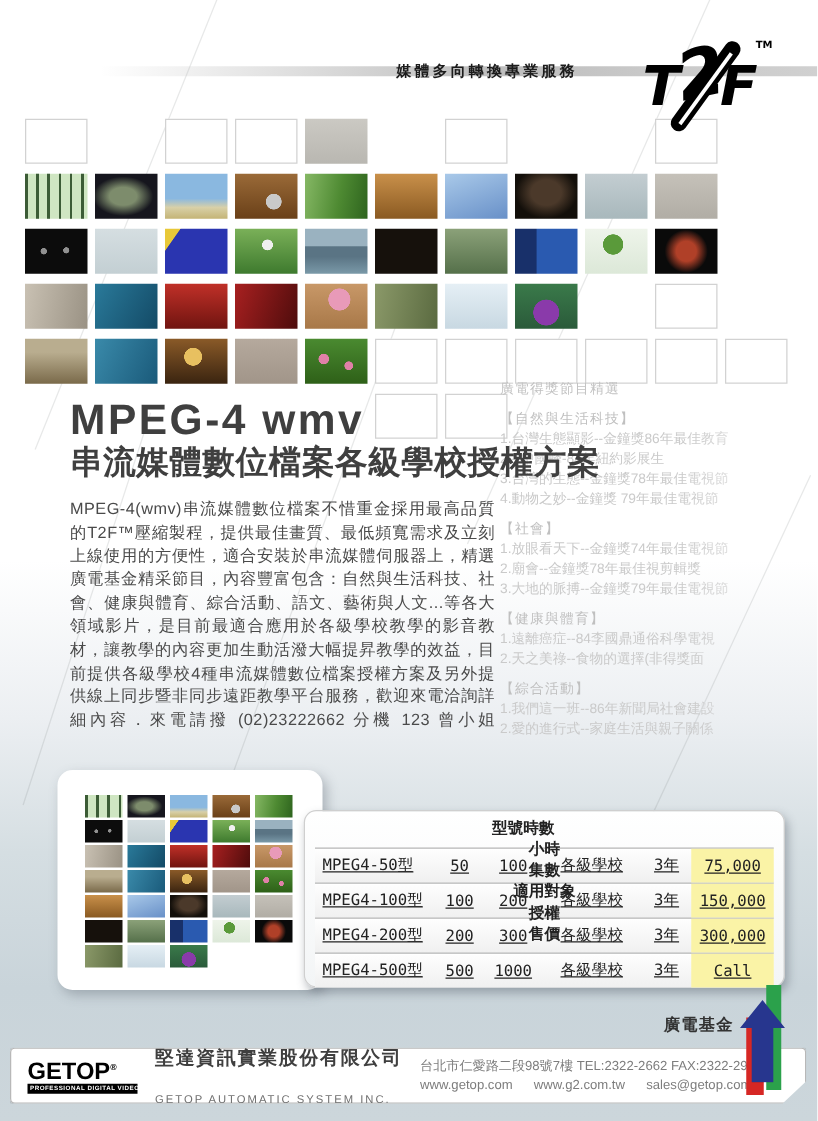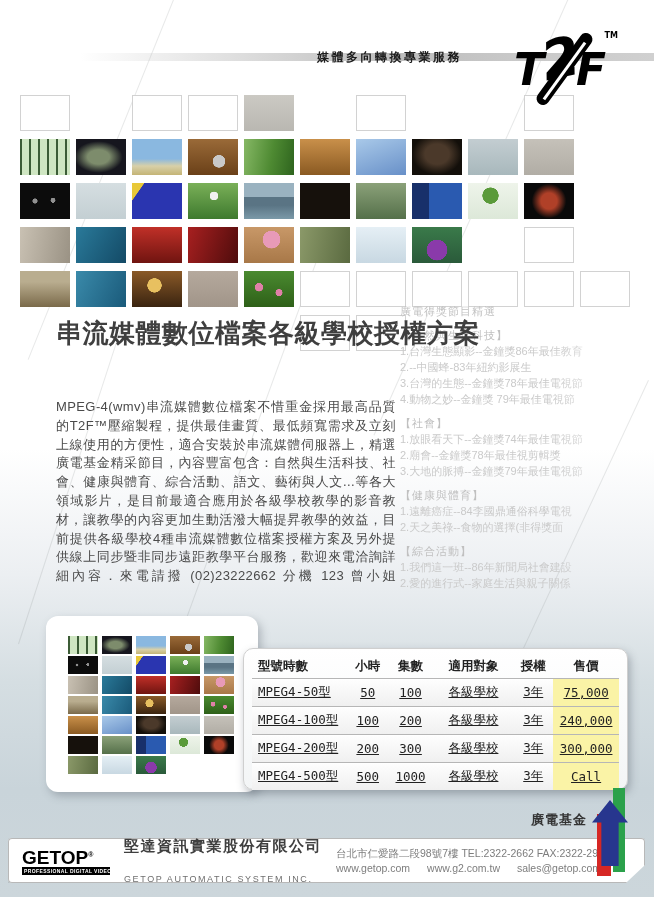--- a/index.html
+++ b/index.html
@@ -78,21 +78,21 @@
   .title{position:absolute;left:56px;top:318px;z-index:5;color:#3f3f3f;}
   .title-l1{font-size:34px;font-weight:bold;letter-spacing:2px;line-height:36px;}
   .title-l2{font-size:26px;font-weight:bold;letter-spacing:.5px;line-height:31px;}
   .intro{position:absolute;left:56px;top:398px;width:340px;z-index:4;font-size:13px;line-height:18.8px;
     color:#4a4a4a;text-align:justify;text-align-last:justify;letter-spacing:.4px;}
   
   .price-panel{position:absolute;left:243px;top:648px;width:385px;height:142px;box-sizing:border-box;z-index:3;
     background:linear-gradient(#ffffff,#f3f5f6);border:1px solid #cfcfcf;border-radius:10px;
     box-shadow:2px 4px 8px rgba(90,100,110,.45);padding:5px 8px 0 8px;
     font-family:"DejaVu Sans Mono","Liberation Mono",monospace;font-size:12.5px;color:#222;}
-  .thead{display:flex;align-items:center;height:24px;font-weight:bold;}
+  .thead{display:flex;align-items:center;height:24px;font-weight:bold;flex-direction:column;}
   .trow{display:flex;align-items:stretch;height:27px;border-top:1px solid #b6b6b6;box-shadow:inset 0 1px 0 #ffffff;
     background:linear-gradient(#fefefe,#f0f0f0);text-decoration:underline;}
   .tcell{display:flex;align-items:center;}
   .c0{width:96px;padding-left:6px;box-sizing:border-box;}
   .c1{width:40px;justify-content:center;}
   .c2{width:46px;justify-content:center;}
   .c3{width:80px;justify-content:center;}
   .c4{width:40px;justify-content:center;}
   .c5{width:66px;justify-content:center;}
   .tcell.price{background:var(--hl,#faf3a6);}
@@ -235,20 +235,21 @@
         <div class="aw-i">2.天之美祿--食物的選擇(非得獎面</div>
       </div>
       <div class="aw-sec">
         <div class="aw-h">【綜合活動】</div>
         <div class="aw-i">1.我們這一班--86年新聞局社會建設</div>
         <div class="aw-i">2.愛的進行式--家庭生活與親子關係</div>
       </div>
     </div>
 
   <div class="title">
+    <div class="title-l1">MPEG-4 wmv</div>
     <div class="title-l2">串流媒體數位檔案各級學校授權方案</div>
   </div>
 
   <div class="intro">MPEG-4(wmv)串流媒體數位檔案不惜重金採用最高品質的T2F™壓縮製程，提供最佳畫質、最低頻寬需求及立刻上線使用的方便性，適合安裝於串流媒體伺服器上，精選廣電基金精采節目，內容豐富包含：自然與生活科技、社會、健康與體育、綜合活動、語文、藝術與人文...等各大領域影片，是目前最適合應用於各級學校教學的影音教材，讓教學的內容更加生動活潑大幅提昇教學的效益，目前提供各級學校4種串流媒體數位檔案授權方案及另外提供線上同步暨非同步遠距教學平台服務，歡迎來電洽詢詳細內容．來電請撥 (02)23222662 分機 123 曾小姐</div>
 
   <div class="mini-panel"></div>
   <div class="mini-grid">
       <div class="cell t-calligraphy"></div>
       <div class="cell t-dark-art"></div>
       <div class="cell t-sky-title"></div>
@@ -301,21 +302,21 @@
           <div class="tcell c3">各級學校</div>
           <div class="tcell c4">3年</div>
           <div class="tcell c5 price">75,000</div>
         </div>
         <div class="trow">
           <div class="tcell c0">MPEG4-100型</div>
           <div class="tcell c1">100</div>
           <div class="tcell c2">200</div>
           <div class="tcell c3">各級學校</div>
           <div class="tcell c4">3年</div>
-          <div class="tcell c5 price">240,000</div>
+          <div class="tcell c5 price">150,000</div>
         </div>
         <div class="trow">
           <div class="tcell c0">MPEG4-200型</div>
           <div class="tcell c1">200</div>
           <div class="tcell c2">300</div>
           <div class="tcell c3">各級學校</div>
           <div class="tcell c4">3年</div>
           <div class="tcell c5 price">300,000</div>
         </div>
         <div class="trow">

